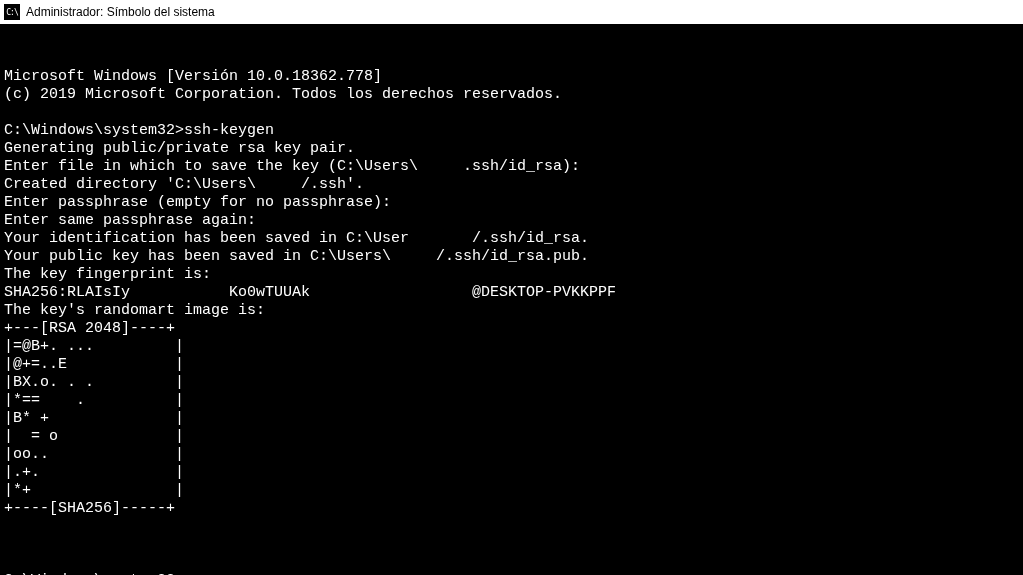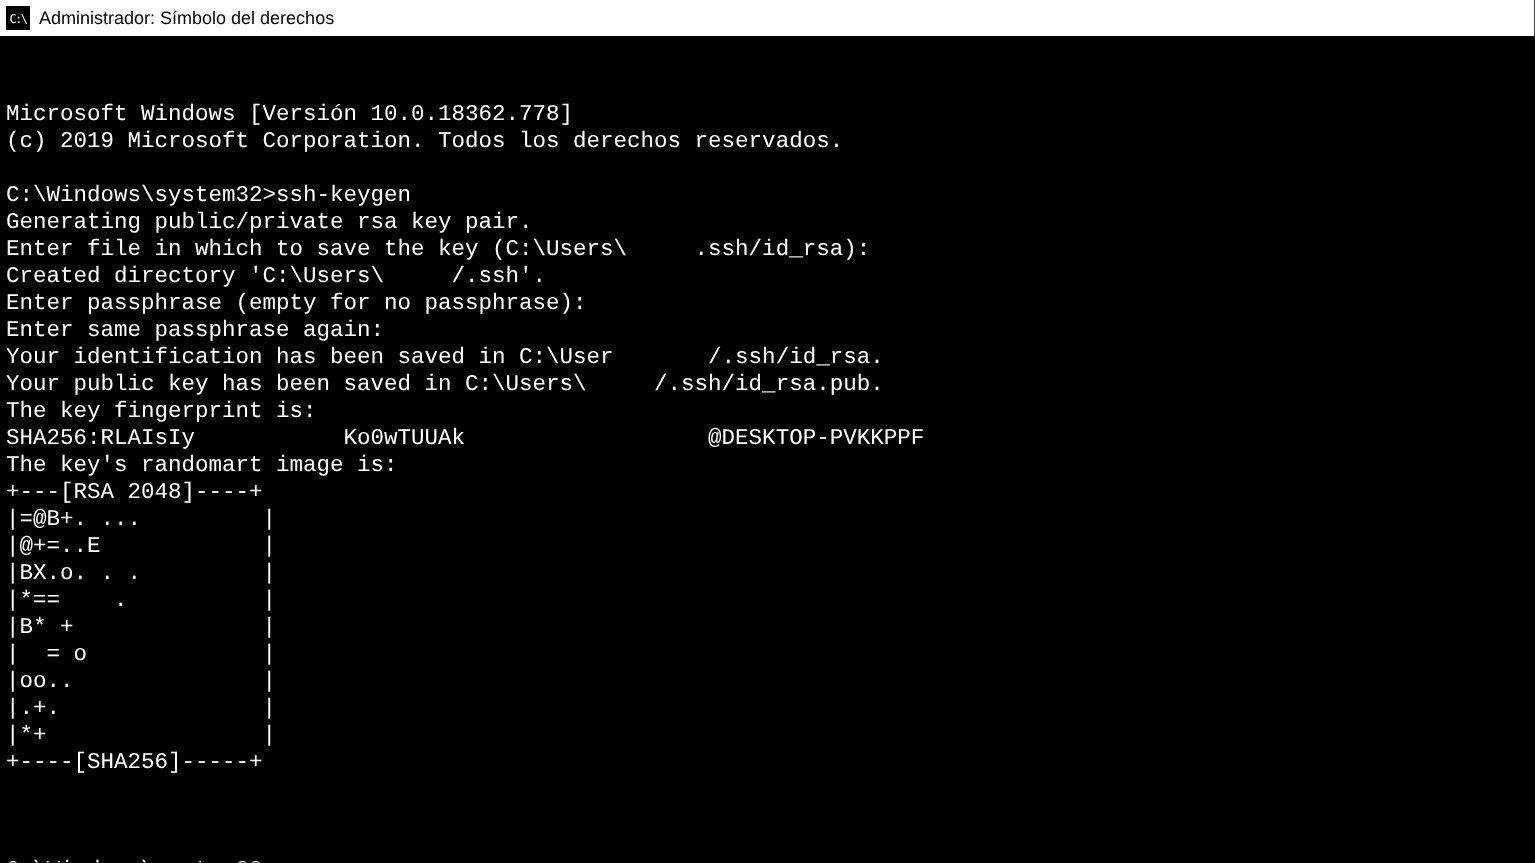--- a/index.html
+++ b/index.html
@@ -49,19 +49,19 @@
     .line {
       display: block;
       min-height: 18px;
     }
   </style>
 </head>
 <body>
 
 <div class="title-bar">
   <span class="title-icon">C:\</span>
-  <span>Administrador: Símbolo del derechos</span>
+  <span>Administrador: Símbolo del sistema</span>
 </div>
 
 <div class="terminal">
   <div id="terminal-lines"><span class="line">Microsoft Windows [Versión 10.0.18362.778]</span><span class="line">(c) 2019 Microsoft Corporation. Todos los derechos reservados.</span><span class="line"></span><span class="line">C:\Windows\system32&gt;ssh-keygen</span><span class="line">Generating public/private rsa key pair.</span><span class="line">Enter file in which to save the key (C:\Users\     .ssh/id_rsa):</span><span class="line">Created directory 'C:\Users\     /.ssh'.</span><span class="line">Enter passphrase (empty for no passphrase):</span><span class="line">Enter same passphrase again:</span><span class="line">Your identification has been saved in C:\User       /.ssh/id_rsa.</span><span class="line">Your public key has been saved in C:\Users\     /.ssh/id_rsa.pub.</span><span class="line">The key fingerprint is:</span><span class="line">SHA256:RLAIsIy           Ko0wTUUAk                  @DESKTOP-PVKKPPF</span><span class="line">The key's randomart image is:</span><span class="line">+---[RSA 2048]----+</span><span class="line">|=@B+. ...         |</span><span class="line">|@+=..E            |</span><span class="line">|BX.o. . .         |</span><span class="line">|*==    .          |</span><span class="line">|B* +              |</span><span class="line">|  = o             |</span><span class="line">|oo..              |</span><span class="line">|.+.               |</span><span class="line">|*+                |</span><span class="line">+----[SHA256]-----+</span><span class="line"></span></div>
   <span class="line"><span>C:\Windows\system32&gt;</span></span>
 </div>
 
 </body></html>

